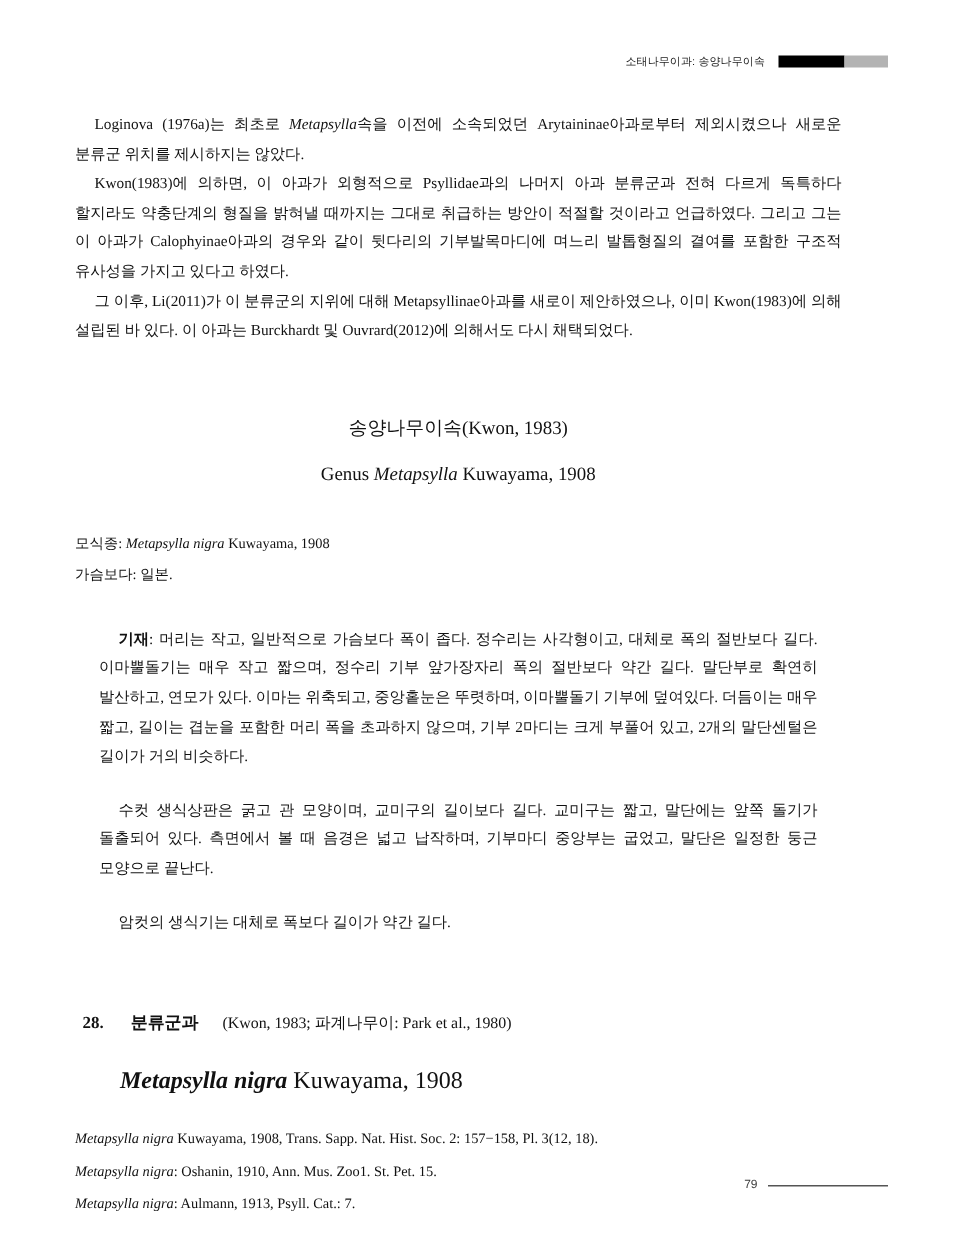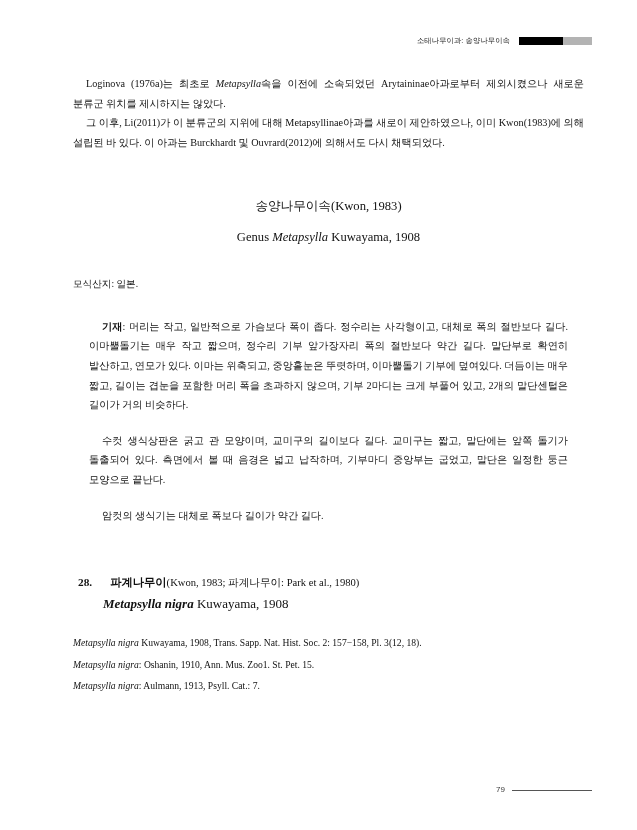--- a/index.html
+++ b/index.html
@@ -55,21 +55,21 @@
   .header-bar-light {
     display: inline-block;
     width: 29px;
     height: 8px;
     background: #b3b3b3;
   }
 
   
   .content {
     position: absolute;
-    left: 73px;
+    left: 50px;
     top: 74px;
     width: 511px;
   }
 
   p.body-para {
     margin: 0;
     font-size: 10.2px;
     line-height: 19.6px;
     text-align: justify;
     text-justify: inter-character;
@@ -126,26 +126,27 @@
   .species-num {
     font-weight: bold;
     margin-right: 18px;
   }
   .species-name-ko {
     font-weight: bold;
   }
   .species-authority-ko {
     font-weight: 400;
     font-size: 10.6px;
+    padding-left: 16px;
   }
   .species-line-2 {
-    font-size: 13px;
+    font-size: 16px;
     line-height: 19px;
     padding-left: 30px;
-    margin-top: 2px;
+    margin-top: 19px;
   }
   .species-line-2 .sci {
     font-weight: bold;
     font-style: italic;
   }
   .species-line-2 .auth {
     font-weight: 400;
     font-style: normal;
   }
 
@@ -193,40 +194,42 @@
   <div class="running-header">
     <span class="running-header-text">소태나무이과: 송양나무이속</span>
     <span class="header-bar-dark"></span>
     <span class="header-bar-light"></span>
   </div>
 
   <div class="content">
 
     <div>
       <p class="body-para"><span>Loginova (1976a)는 최초로 </span><span class="it">Metapsylla</span><span>속을 이전에 소속되었던 Arytaininae아과로부터 제외시켰으나 새로운 분류군 위치를 제시하지는 않았다.</span></p>
+      <p class="body-para"><span>Kwon(1983)에 의하면, 이 아과가 외형적으로 Psyllidae과의 나머지 아과 분류군과 전혀 다르게 독특하다 할지라도 약충단계의 형질을 밝혀낼 때까지는 그대로 취급하는 방안이 적절할 것이라고 언급하였다. 그리고 그는 이 아과가 Calophyinae아과의 경우와 같이 뒷다리의 기부발목마디에 며느리 발톱형질의 결여를 포함한 구조적 유사성을 가지고 있다고 하였다.</span></p>
       <p class="body-para"><span>그 이후, Li(2011)가 이 분류군의 지위에 대해 Metapsyllinae아과를 새로이 제안하였으나, 이미 Kwon(1983)에 의해 설립된 바 있다. 이 아과는 Burckhardt 및 Ouvrard(2012)에 의해서도 다시 채택되었다.</span></p>
     </div>
 
     <div class="genus-heading">
       <div class="line-ko">송양나무이속(Kwon, 1983)</div>
       <div class="line-la"><span>Genus </span><span class="it">Metapsylla</span><span> Kuwayama, 1908</span></div>
     </div>
 
     <div class="citation-block">
-      <div class="citation-line"><span>모식산지: 일본.</span></div>
+      <div class="citation-line"><span>모식종: </span><span class="it">Metapsylla nigra</span><span> Kuwayama, 1908</span></div>
+      <div class="citation-line"><span>가슴보다: 일본.</span></div>
     </div>
 
     <div class="description-block">
       <p class="body-para"><span class="bd">기재</span><span>: 머리는 작고, 일반적으로 가슴보다 폭이 좁다. 정수리는 사각형이고, 대체로 폭의 절반보다 길다. 이마뿔돌기는 매우 작고 짧으며, 정수리 기부 앞가장자리 폭의 절반보다 약간 길다. 말단부로 확연히 발산하고, 연모가 있다. 이마는 위축되고, 중앙홑눈은 뚜렷하며, 이마뿔돌기 기부에 덮여있다. 더듬이는 매우 짧고, 길이는 겹눈을 포함한 머리 폭을 초과하지 않으며, 기부 2마디는 크게 부풀어 있고, 2개의 말단센털은 길이가 거의 비슷하다.</span></p>
       <p class="body-para"><span>수컷 생식상판은 굵고 관 모양이며, 교미구의 길이보다 길다. 교미구는 짧고, 말단에는 앞쪽 돌기가 돌출되어 있다. 측면에서 볼 때 음경은 넓고 납작하며, 기부마디 중앙부는 굽었고, 말단은 일정한 둥근 모양으로 끝난다.</span></p>
       <p class="body-para"><span>암컷의 생식기는 대체로 폭보다 길이가 약간 길다.</span></p>
     </div>
 
     <div class="species-entry">
-      <div class="species-line-1"><span class="species-num">28.</span><span class="species-name-ko">파계나무이</span><span class="species-authority-ko">(Kwon, 1983; 파계나무이: Park et al., 1980)</span></div>
+      <div class="species-line-1"><span class="species-num">28.</span><span class="species-name-ko">분류군과</span><span class="species-authority-ko">(Kwon, 1983; 파계나무이: Park et al., 1980)</span></div>
       <div class="species-line-2"><span class="sci">Metapsylla nigra</span><span class="auth"> Kuwayama, 1908</span></div>
     </div>
 
     <div class="synonymy-block">
       <div class="citation-line"><span class="it">Metapsylla nigra</span><span> Kuwayama, 1908, Trans. Sapp. Nat. Hist. Soc. 2: 157−158, Pl. 3(12, 18).</span></div>
       <div class="citation-line"><span class="it">Metapsylla nigra</span><span>: Oshanin, 1910, Ann. Mus. Zoo1. St. Pet. 15.</span></div>
       <div class="citation-line"><span class="it">Metapsylla nigra</span><span>: Aulmann, 1913, Psyll. Cat.: 7.</span></div>
     </div>
 
   </div>

